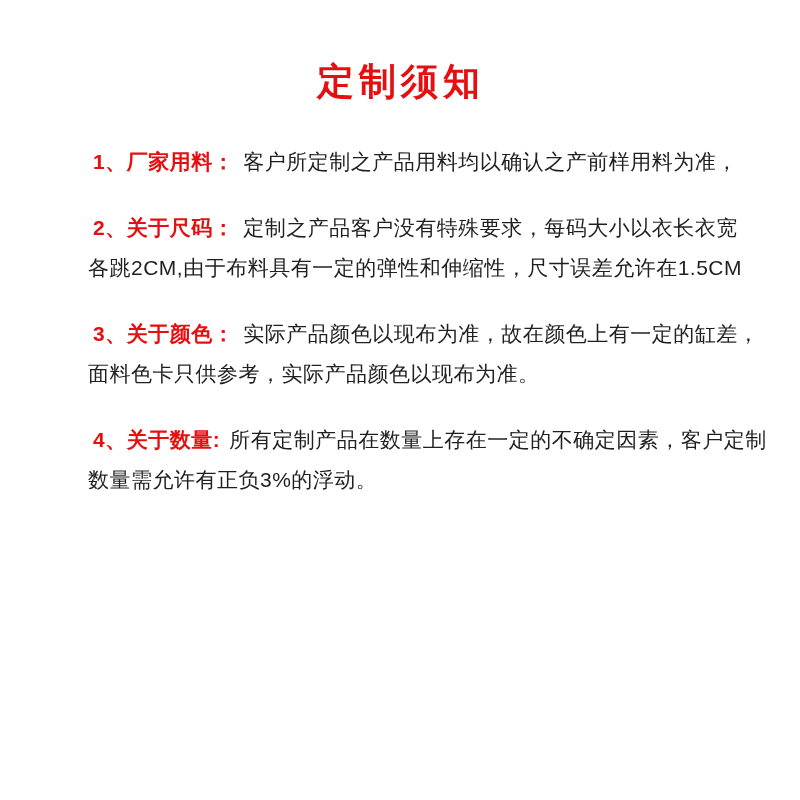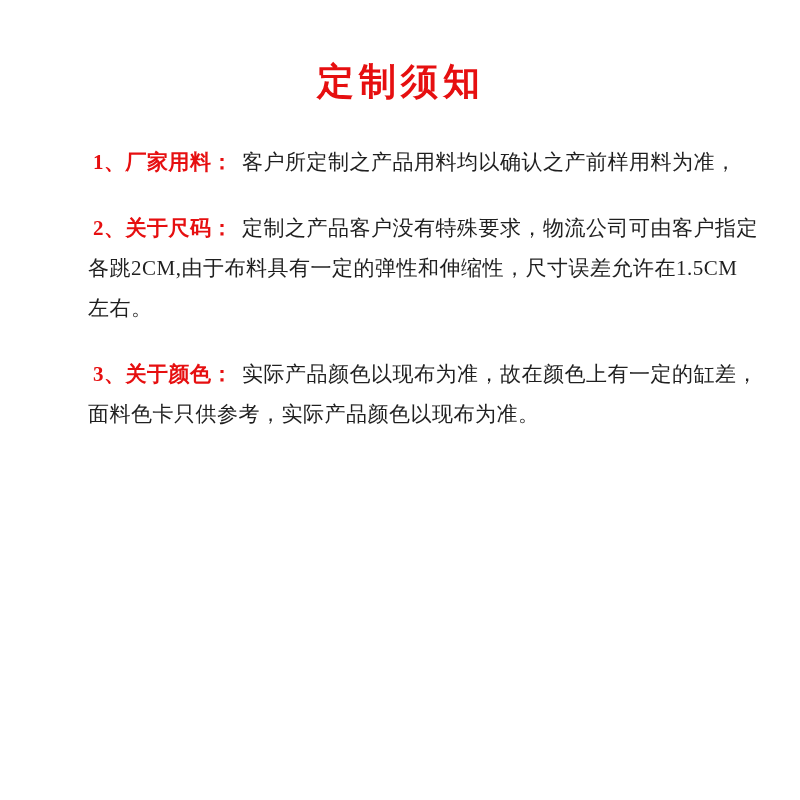--- a/index.html
+++ b/index.html
@@ -27,21 +27,20 @@
     font-weight: 700;
     letter-spacing: 5px;
     color: #e60f10;
   }
   .item {
     margin: 0 0 26px 0;
     font-size: 21px;
     line-height: 40px;
     letter-spacing: 0.5px;
     color: #1f1f1f;
-    font-family: Liberation Serif, serif;
   }
   .item p {
     margin: 0;
     white-space: nowrap;
   }
   .first-line {
     padding-left: 5px;
   }
   .num {
     color: #e60f10;
@@ -62,30 +61,35 @@
     <h1 class="title">定制须知</h1>
 
     <div class="item">
       <p class="first-line">
         <span class="num">1、</span><span class="label">厂家用料：</span><span class="body-text">客户所定制之产品用料均以确认之产前样用料为准，</span>
       </p>
     </div>
 
     <div class="item">
       <p class="first-line">
-        <span class="num">2、</span><span class="label">关于尺码：</span><span class="body-text">定制之产品客户没有特殊要求，物流公司可由客户指定</span>
+        <span class="num">2、</span><span class="label">关于尺码：</span><span class="body-text">定制之产品客户没有特殊要求，每码大小以衣长衣宽</span>
       </p>
       <p>各跳2CM,由于布料具有一定的弹性和伸缩性，尺寸误差允许在1.5CM</p>
-      <p>左右。</p>
     </div>
 
     <div class="item">
       <p class="first-line">
         <span class="num">3、</span><span class="label">关于颜色：</span><span class="body-text">实际产品颜色以现布为准，故在颜色上有一定的缸差，</span>
       </p>
       <p>面料色卡只供参考，实际产品颜色以现布为准。</p>
     </div>
 
+    <div class="item">
+      <p class="first-line">
+        <span class="num">4、</span><span class="label">关于数量:</span><span class="body-text">所有定制产品在数量上存在一定的不确定因素，客户定制</span>
+      </p>
+      <p>数量需允许有正负3%的浮动。</p>
+    </div>
 
 
 
   </div>
 </div>
 
 </body></html>

